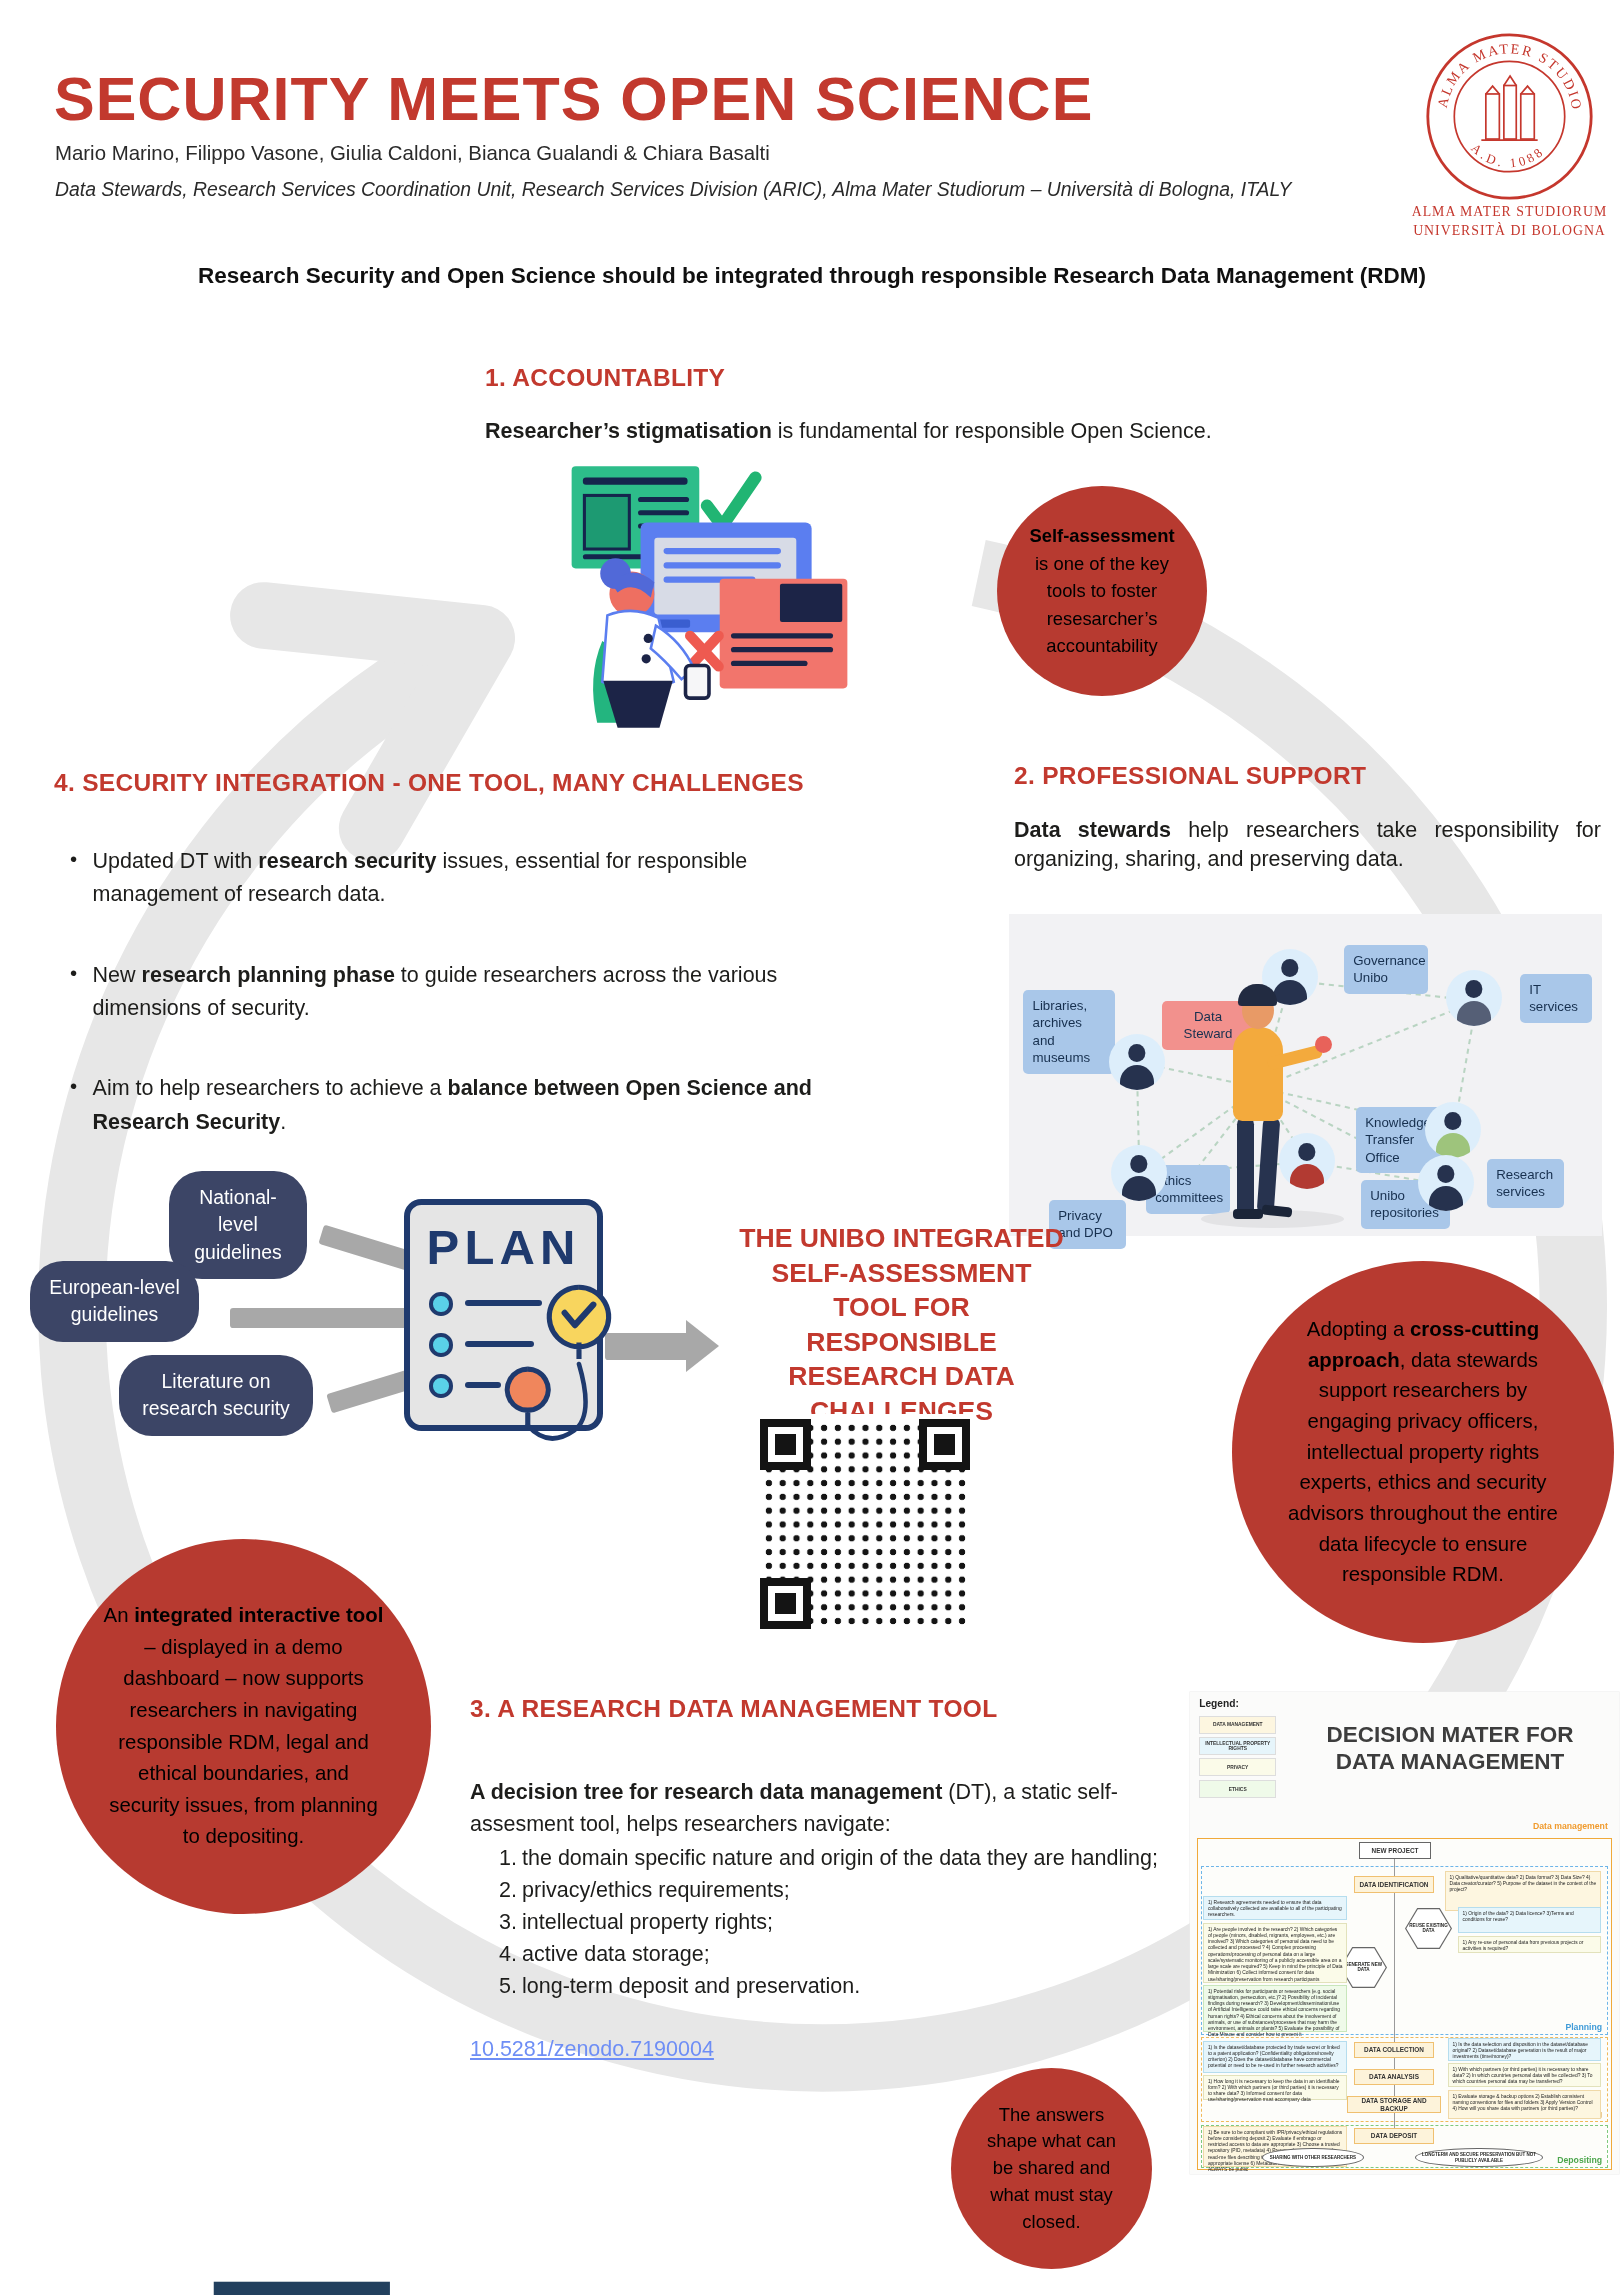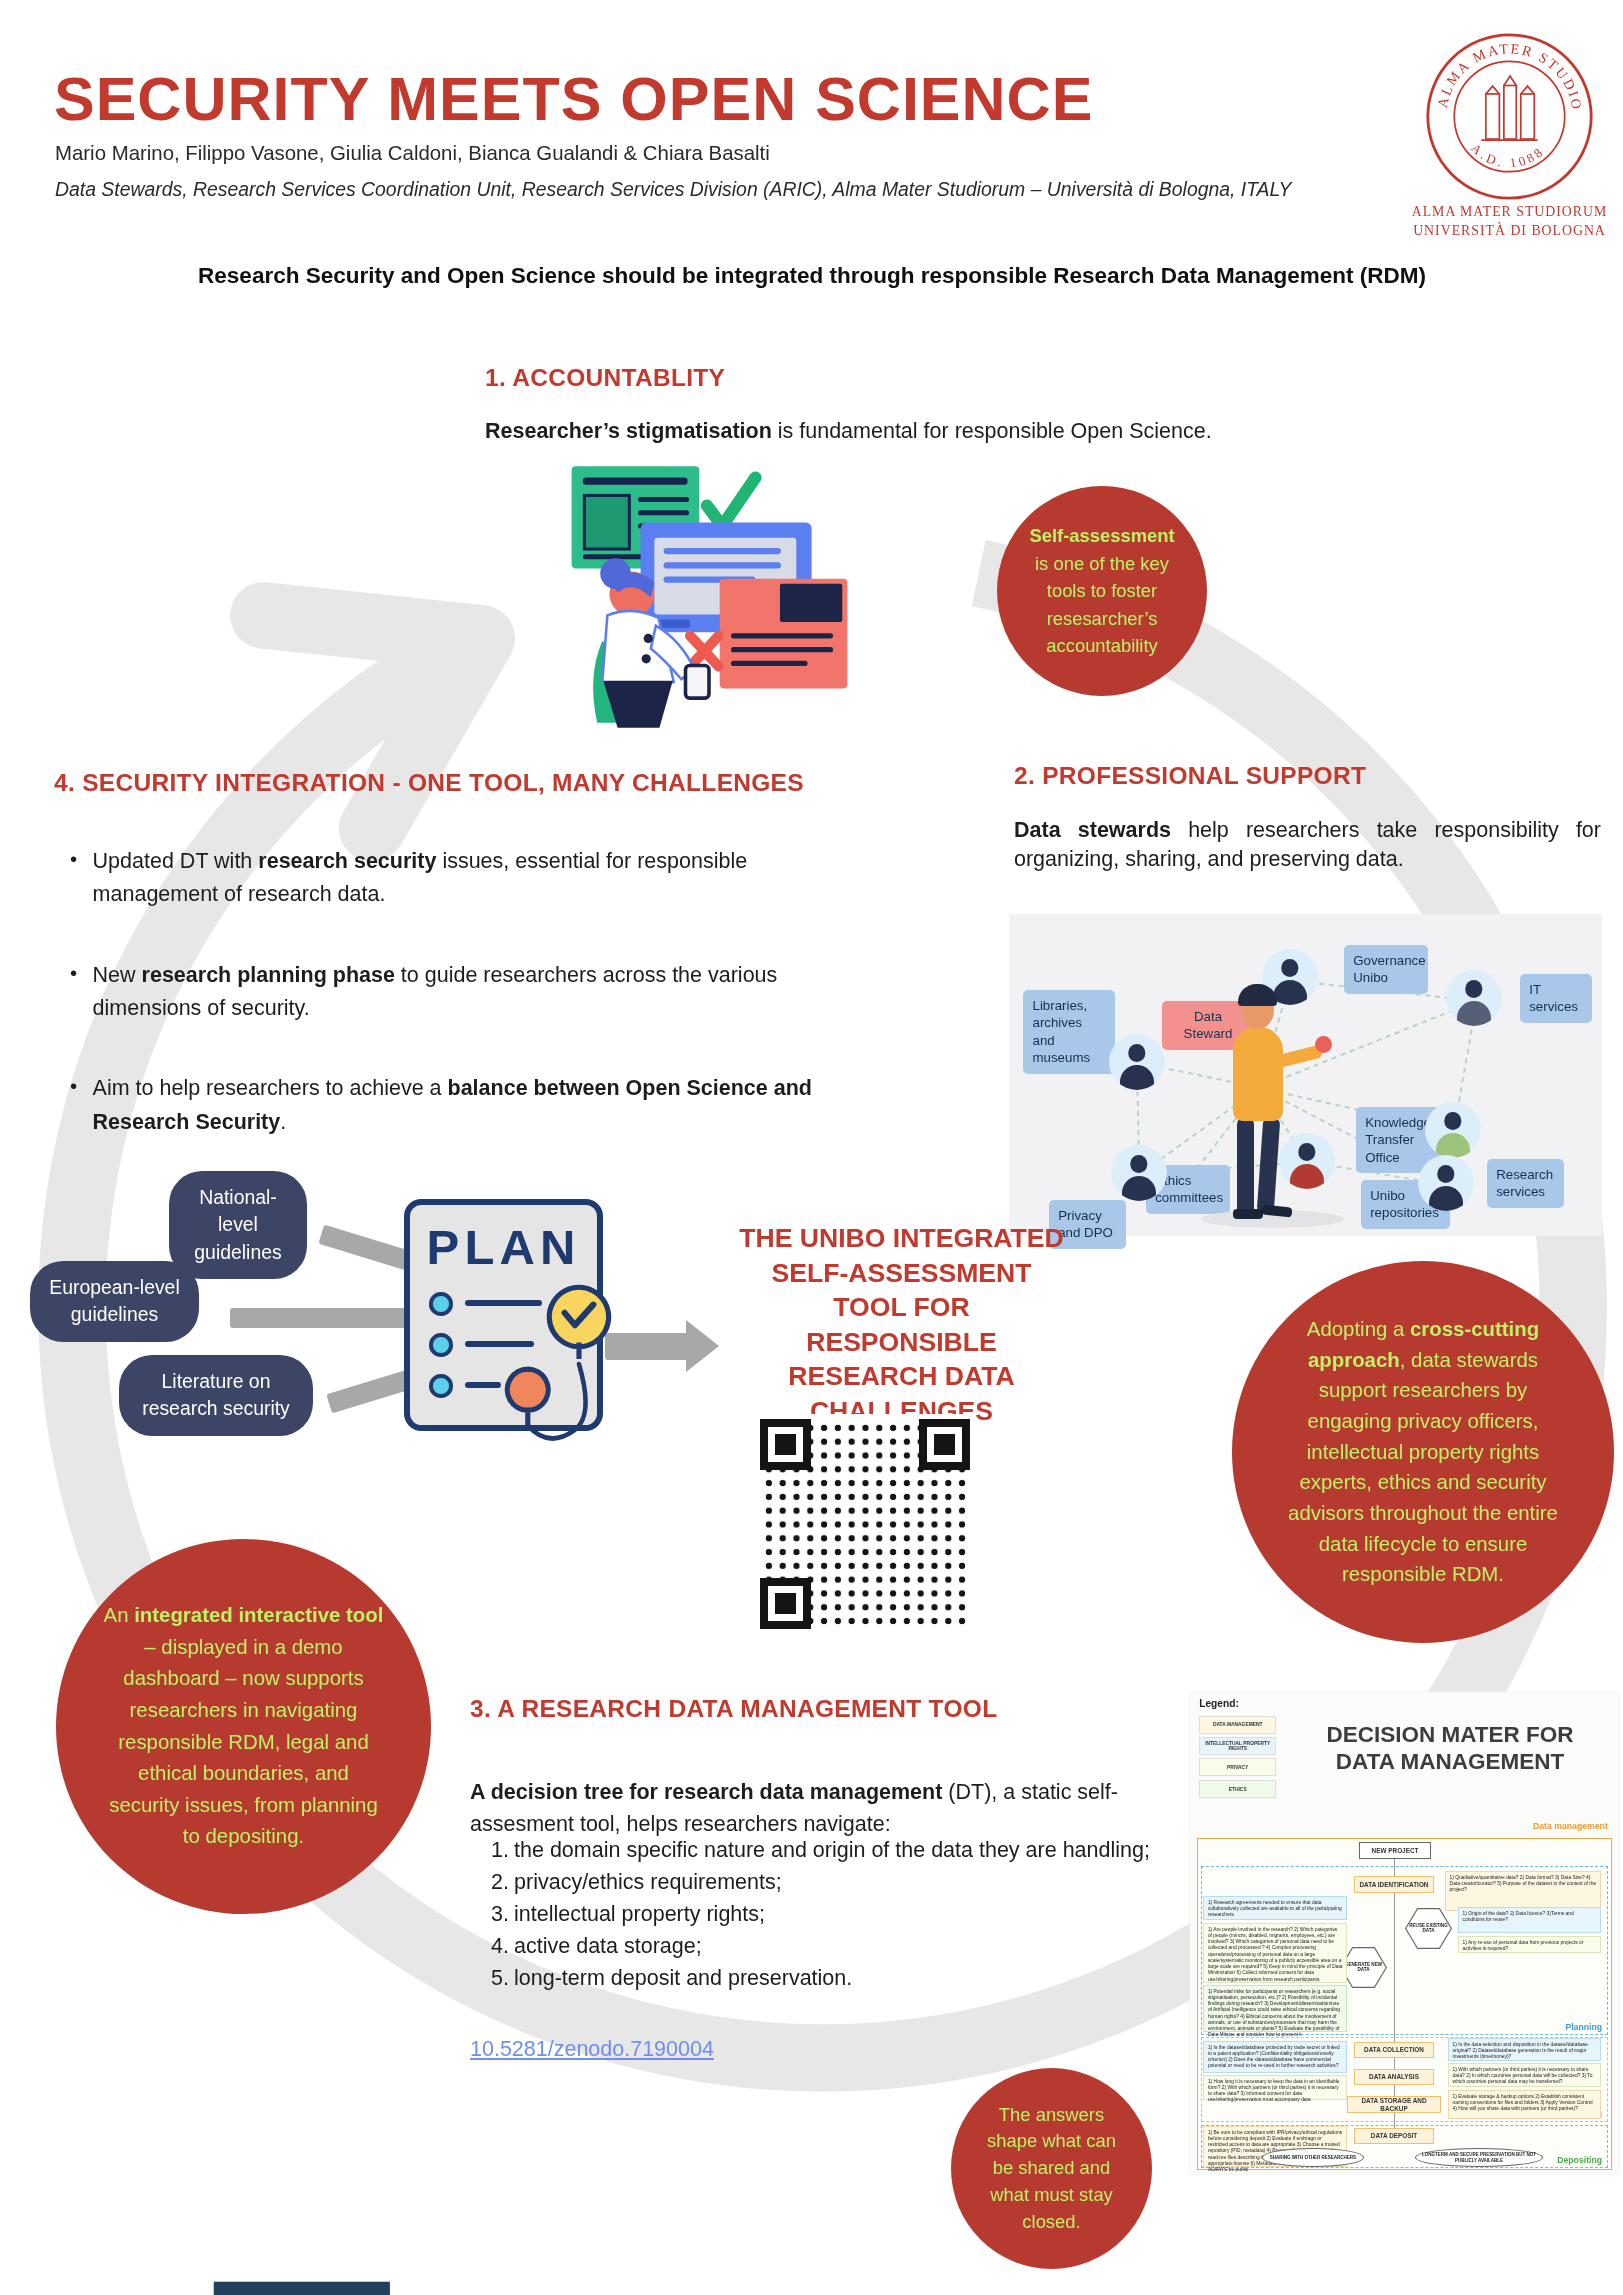--- a/index.html
+++ b/index.html
@@ -12,21 +12,21 @@
   .affil{font-size:19.4px;font-style:italic;color:#2a2a2a;}
   .wordmark{font-family:"Liberation Serif", serif;font-size:13.8px;color:#c5372d;letter-spacing:1px;text-align:center;line-height:1.35;}
   .statement{width:1624px;text-align:center;font-size:22.5px;font-weight:bold;color:#101010;}
   
   .sec-h{font-size:24.5px;font-weight:bold;color:#c2392e;letter-spacing:0.3px;}
   .body-t{font-size:21.5px;line-height:1.5;color:#1d1d1b;}
   .bullets{list-style:none;margin:0;padding:0;}
   .bullets li{position:relative;padding-left:26.6px;margin-bottom:47px;font-size:21.5px;line-height:1.55;}
   .bullets li::before{content:"•";position:absolute;left:4.1px;top:-1px;font-size:20.4px;}
   
-  .rcirc{border-radius:50%;background:#b73a30;color:#bef264;display:flex;align-items:center;justify-content:center;text-align:center;box-sizing:border-box;}
+  .rcirc{border-radius:50%;background:#b73a30;color:#000000;display:flex;align-items:center;justify-content:center;text-align:center;box-sizing:border-box;}
   
   .navyb{background:#3c4566;color:#fff;border-radius:33px;padding:13.3px 18.4px;font-size:19.4px;line-height:1.4;text-align:center;box-sizing:border-box;}
   .garrow{background:#a8a8a8;height:20.4px;border-radius:3.1px;}
   .garrow::after{content:"";position:absolute;right:-30px;top:50%;transform:translateY(-50%);
      border-left:33px solid #a8a8a8;border-top:26.6px solid transparent;border-bottom:26.6px solid transparent;}
   .clip{background:#e5e5e5;border:6.1px solid #1f3a6e;border-radius:17.4px;box-sizing:border-box;}
   .planlbl{font-size:49px;font-weight:bold;color:#1f3a6e;letter-spacing:5.1px;text-align:center;}
   .crow-dot{width:23.5px;height:23.5px;border-radius:50%;background:#5ad1e8;border:4.6px solid #1f3a6e;box-sizing:border-box;}
   .crow-line{height:6.1px;background:#1f3a6e;border-radius:3.1px;}
   .redtool{font-size:26.6px;font-weight:bold;color:#c2392e;text-align:center;line-height:1.3;}
@@ -38,21 +38,21 @@
   .finder::after{content:"";width:21.5px;height:21.5px;background:#141414;}
   
   .netpanel{background:#f2f2f4;}
   .netlabel{position:absolute;background:#a9c7e9;color:#17304f;font-size:13.3px;line-height:1.3;padding:7.2px 9.2px;border-radius:5.1px;box-sizing:border-box;}
   .netlabel.pink{background:#f2918d;}
   .av{position:absolute;width:56px;height:56px;border-radius:50%;background:#ddeefb;overflow:hidden;}
   .av::before{content:"";position:absolute;left:50%;top:10.2px;transform:translateX(-50%);width:17.4px;height:17.4px;border-radius:50%;background:#26324e;}
   .av::after{content:"";position:absolute;left:50%;top:31px;transform:translateX(-50%);width:34px;height:24.5px;border-radius:17.4px 17.4px 0 0;background:#26324e;}
   .av.red::after{background:#b23a32;}.av.green::after{background:#9ec47c;}.av.gray::after{background:#555f76;}
   
-  .numlist{margin:0;padding:0;list-style:none;counter-reset:n;}
+  .numlist{margin:8px;padding:0;list-style:none;counter-reset:n;}
   .numlist li{counter-increment:n;font-size:21.5px;line-height:1.15;margin-bottom:7.2px;}
   .numlist li::before{content:counter(n) ".";margin-right:5.1px;}
   .doi{font-size:21.5px;color:#6e8ef5;text-decoration:underline;}
   
   .dtpanel{background:#fbfbfa;box-shadow:0 0 0 0.5px #ececec;}
   .dt-legendbox{position:absolute;width:77px;height:18.4px;display:flex;align-items:center;justify-content:center;
      font-size:4.9px;font-weight:bold;color:#333;border:0.5px solid #ddd;box-sizing:border-box;text-align:center;line-height:1.1;}
   .dt-title{font-size:22.5px;font-weight:bold;color:#3d3d3d;line-height:1.18;text-align:center;}
   .dt-tag{font-size:8.7px;font-weight:bold;color:#f09b2e;}
   .dnode{position:absolute;background:#fdf3da;border:1px solid #f0c070;font-weight:bold;font-size:6.4px;color:#333;

